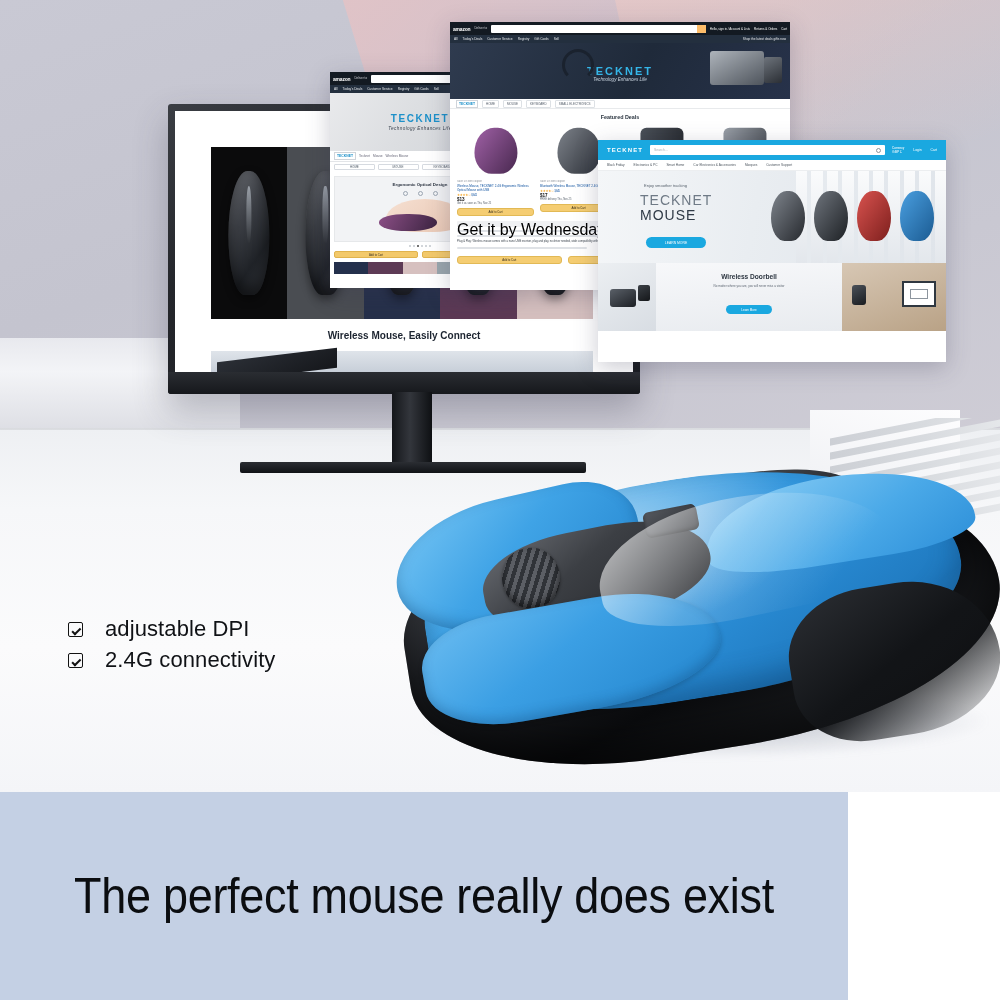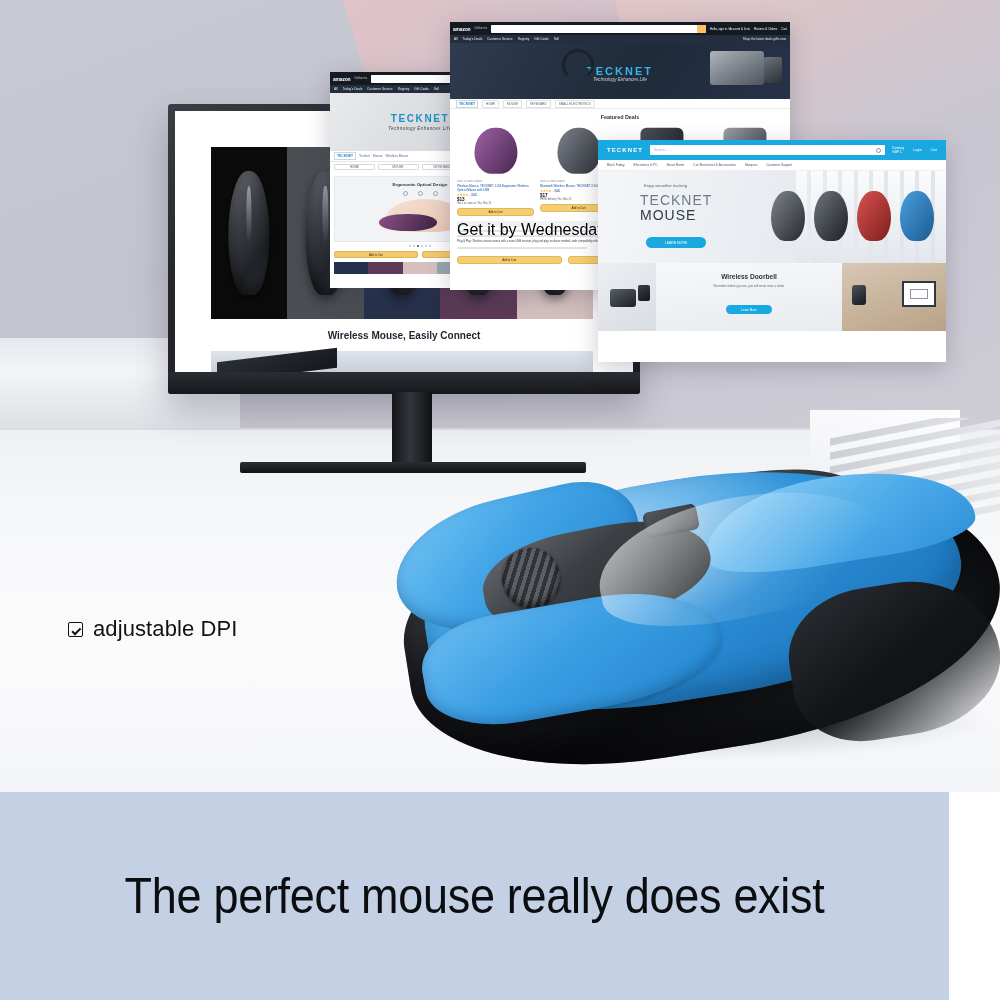--- a/index.html
+++ b/index.html
@@ -336,35 +336,35 @@
   }
   .ms-backdark {
     position:absolute; left:404px; top:132px; width:210px; height:152px;
     background:linear-gradient(150deg,#2c2f34 0%,#121417 50%,#05060800 100%);
     border-radius:40% 46% 48% 36% / 44% 56% 48% 40%;
     transform:rotate(-9deg);
   }
 
   
   #features { position:absolute; left:68px; top:616px; width:330px; }
-  .feat { display:flex; align-items:center; gap:10px; margin-bottom:5px; }
+  .feat { display:flex; align-items:center; gap:22px; margin-bottom:5px; }
   .feat .cb {
     width:15px; height:15px; flex:0 0 15px; border:1.6px solid #121212; border-radius:2px;
     position:relative;
   }
   .feat .cb:after {
     content:""; position:absolute; left:3px; top:5.5px; width:7px; height:3.4px;
     border-left:2px solid #121212; border-bottom:2px solid #121212;
     transform:rotate(-45deg);
   }
   .feat .txt { font-size:22px; color:#101216; font-weight:400; letter-spacing:.1px; }
 
   
   #tagline-band {
-    position:absolute; left:0; top:792px; width:949px; height:208px;
+    position:absolute; left:0; top:792px; width:848px; height:208px;
     background:#c4d0e4; display:flex; align-items:center; justify-content:center;
   }
   #tagline {
     font-size:45px; color:#0b0d10; font-weight:400; letter-spacing:-.3px;
     transform:scaleY(1.12);
   }
 </style>
 </head>
 <body>
 
@@ -660,19 +660,23 @@
     <div class="ms-dpi"></div>
     <div class="ms-lbtn"></div>
     <div class="ms-gloss"></div>
   </div>
 
   <div id="features">
     <div class="feat">
       <span class="cb"></span>
       <span class="txt">adjustable DPI</span>
     </div>
+    <div class="feat">
+      <span class="cb"></span>
+      <span class="txt">2.4G connectivity</span>
+    </div>
   </div>
 
 </div>
 
 <div id="tagline-band">
   <div id="tagline">The perfect mouse really does exist</div>
 </div>
 
 </body></html>

